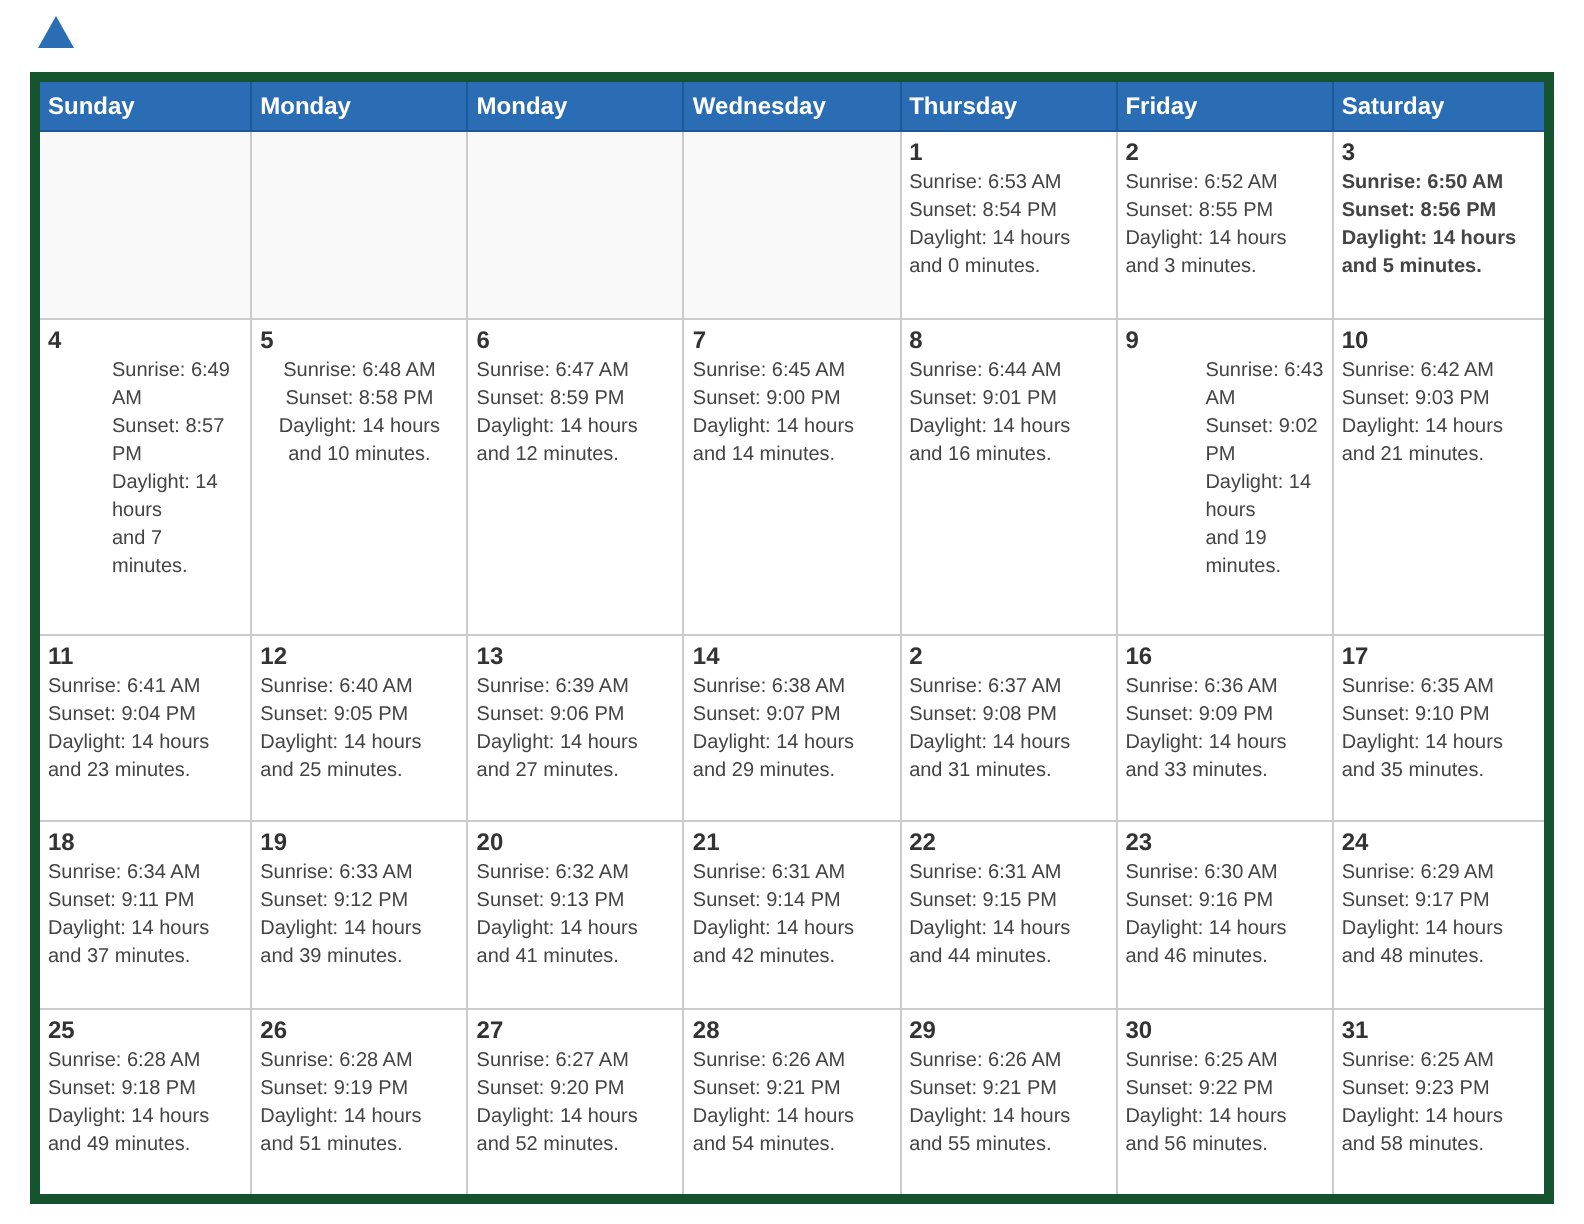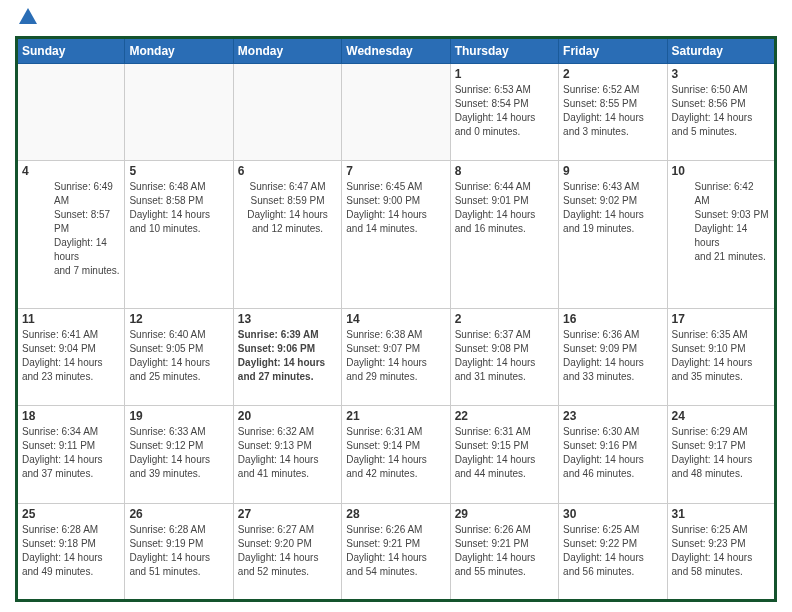--- a/index.html
+++ b/index.html
@@ -47,21 +47,21 @@
       font-size: 32px;
       font-weight: bold;
       color: #333;
     }
     .location {
       font-size: 14px;
       color: #555;
     }
     .calendar {
       flex: 1;
-      border: 3px solid #14532d;
+      border: 5px solid #14532d;
       border-collapse: collapse;
       width: 100%;
       table-layout: fixed;
     }
     .calendar th {
       background-color: #2a6db5;
       color: #fff;
       font-size: 12px;
       font-weight: bold;
       padding: 5px 4px;
@@ -142,72 +142,72 @@
           </td>
           <td>
             <span class="day-num">2</span>
             <div class="day-info" style="white-space: pre-line;">Sunrise: 6:52 AM
 Sunset: 8:55 PM
 Daylight: 14 hours
 and 3 minutes.</div>
           </td>
           <td>
             <span class="day-num">3</span>
-            <div class="day-info" style="white-space: pre-line;">Sunrise: 6:50 AM
+            <div class="day-info" style="white-space: pre-line; font-weight: bold;">Sunrise: 6:50 AM
 Sunset: 8:56 PM
 Daylight: 14 hours
 and 5 minutes.</div>
           </td>
         </tr>
         <tr>
           <td>
             <span class="day-num">4</span>
             <div class="day-info" style="white-space: pre-line; margin-left: 32px;">Sunrise: 6:49 AM
 Sunset: 8:57 PM
 Daylight: 14 hours
 and 7 minutes.</div>
           </td>
           <td>
             <span class="day-num">5</span>
-            <div class="day-info" style="white-space: pre-line;">Sunrise: 6:48 AM
+            <div class="day-info" style="white-space: pre-line; text-align: center;">Sunrise: 6:48 AM
 Sunset: 8:58 PM
 Daylight: 14 hours
 and 10 minutes.</div>
           </td>
           <td>
             <span class="day-num">6</span>
-            <div class="day-info" style="white-space: pre-line; text-align: center;">Sunrise: 6:47 AM
+            <div class="day-info" style="white-space: pre-line;">Sunrise: 6:47 AM
 Sunset: 8:59 PM
 Daylight: 14 hours
 and 12 minutes.</div>
           </td>
           <td>
             <span class="day-num">7</span>
             <div class="day-info" style="white-space: pre-line;">Sunrise: 6:45 AM
 Sunset: 9:00 PM
 Daylight: 14 hours
 and 14 minutes.</div>
           </td>
           <td>
             <span class="day-num">8</span>
             <div class="day-info" style="white-space: pre-line;">Sunrise: 6:44 AM
 Sunset: 9:01 PM
 Daylight: 14 hours
 and 16 minutes.</div>
           </td>
           <td>
             <span class="day-num">9</span>
-            <div class="day-info" style="white-space: pre-line;">Sunrise: 6:43 AM
+            <div class="day-info" style="white-space: pre-line; margin-left: 40px;">Sunrise: 6:43 AM
 Sunset: 9:02 PM
 Daylight: 14 hours
 and 19 minutes.</div>
           </td>
           <td>
             <span class="day-num">10</span>
-            <div class="day-info" style="white-space: pre-line; margin-left: 23px;">Sunrise: 6:42 AM
+            <div class="day-info" style="white-space: pre-line;">Sunrise: 6:42 AM
 Sunset: 9:03 PM
 Daylight: 14 hours
 and 21 minutes.</div>
           </td>
         </tr>
         <tr>
           <td>
             <span class="day-num">11</span>
             <div class="day-info" style="white-space: pre-line;">Sunrise: 6:41 AM
 Sunset: 9:04 PM
@@ -216,21 +216,21 @@
           </td>
           <td>
             <span class="day-num">12</span>
             <div class="day-info" style="white-space: pre-line;">Sunrise: 6:40 AM
 Sunset: 9:05 PM
 Daylight: 14 hours
 and 25 minutes.</div>
           </td>
           <td>
             <span class="day-num">13</span>
-            <div class="day-info" style="white-space: pre-line; font-weight: bold;">Sunrise: 6:39 AM
+            <div class="day-info" style="white-space: pre-line;">Sunrise: 6:39 AM
 Sunset: 9:06 PM
 Daylight: 14 hours
 and 27 minutes.</div>
           </td>
           <td>
             <span class="day-num">14</span>
             <div class="day-info" style="white-space: pre-line;">Sunrise: 6:38 AM
 Sunset: 9:07 PM
 Daylight: 14 hours
 and 29 minutes.</div>

